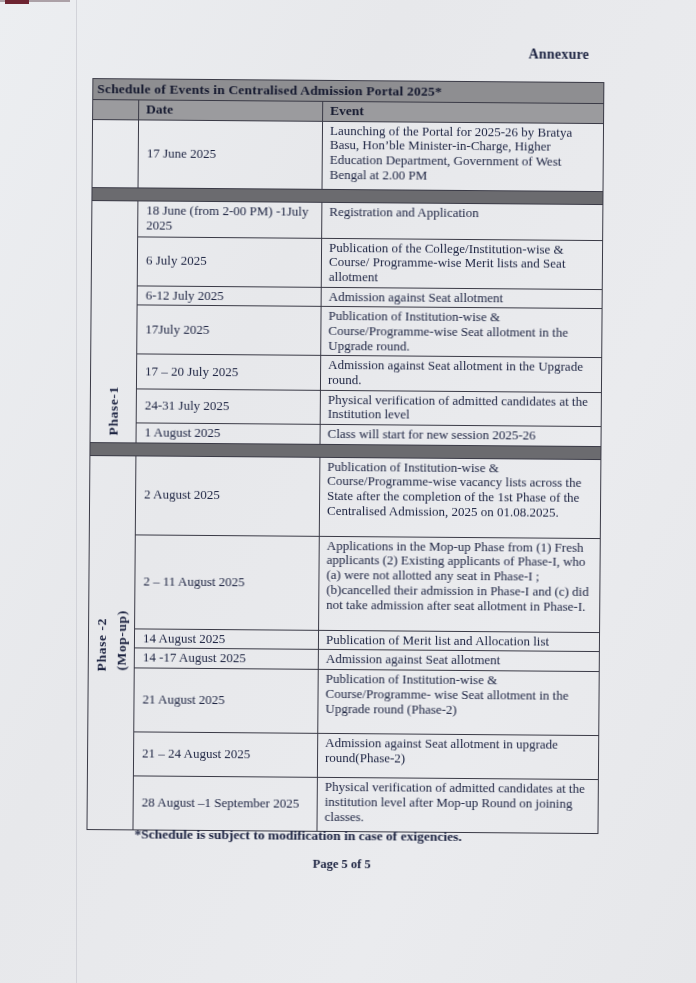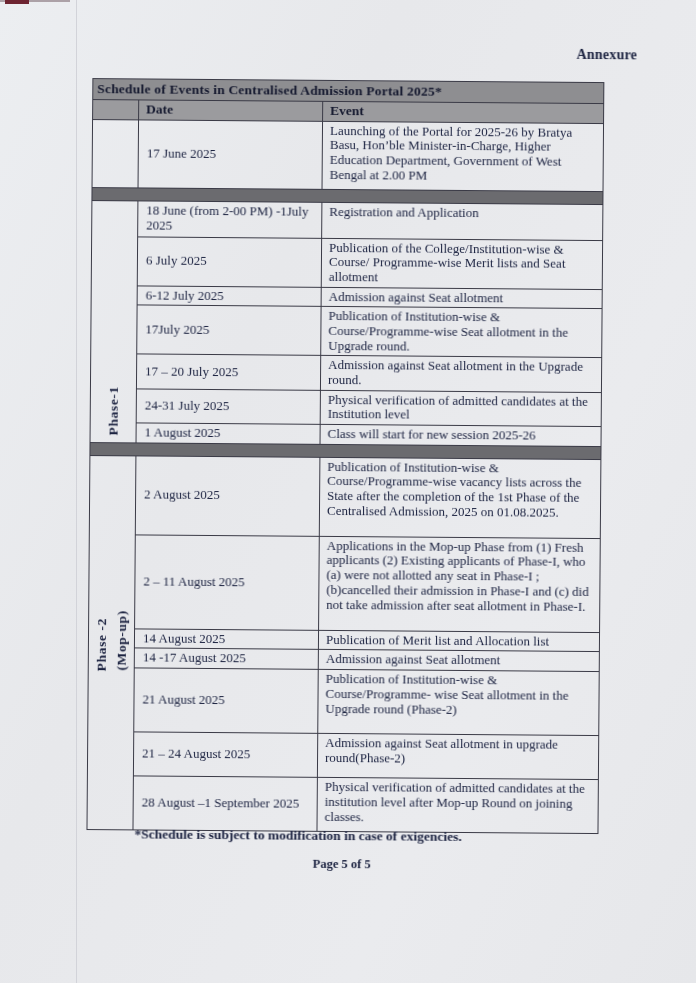--- a/index.html
+++ b/index.html
@@ -11,21 +11,21 @@
   }
   .fold-line{position:absolute;left:76px;top:0;bottom:0;width:1px;background:#d2d3d9;}
   .scan-topline{position:absolute;left:0;top:0;width:70px;height:2px;background:#8a7880;opacity:.65;}
   .scan-smudge{position:absolute;left:5px;top:0;width:24px;height:4px;background:#6d2431;}
 
   .sheet{
     position:absolute;left:0;top:0;width:696px;height:983px;
     transform:rotate(0.45deg);transform-origin:340px 0;
     filter:blur(0.25px);
   }
-  .annexure{position:absolute;top:45px;left:529px;font-weight:bold;font-size:14px;letter-spacing:.2px;margin-left:48px;}
+  .annexure{position:absolute;top:45px;left:529px;font-weight:bold;font-size:14px;letter-spacing:.2px;}
 
   table.schedule{
     position:absolute;left:93px;top:80px;width:511px;
     border-collapse:collapse;table-layout:fixed;
     font-size:13px;line-height:1.13;
   }
   table.schedule td, table.schedule th{
     border:1.6px solid #3a3a46;
     overflow:hidden;
   }

